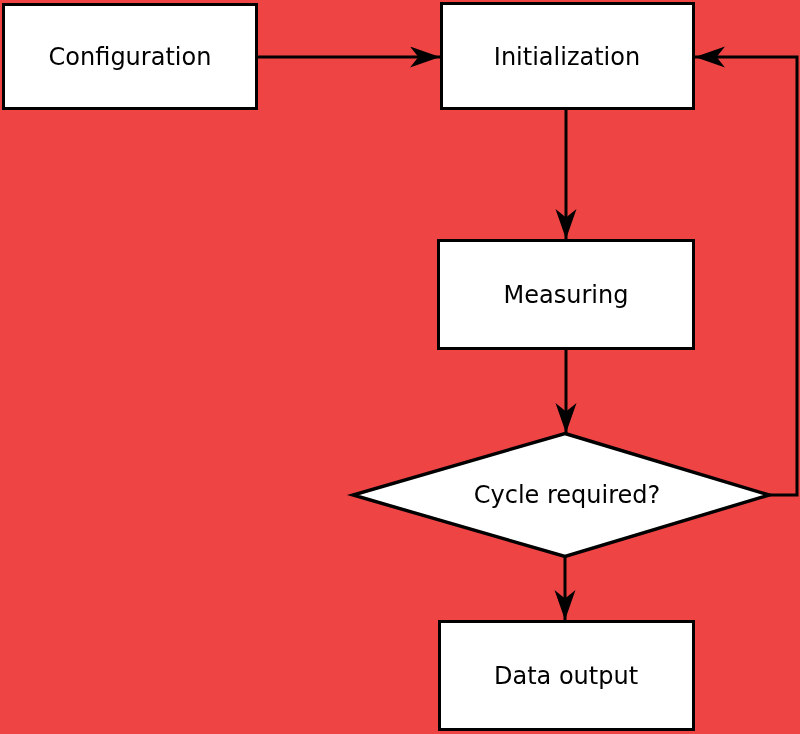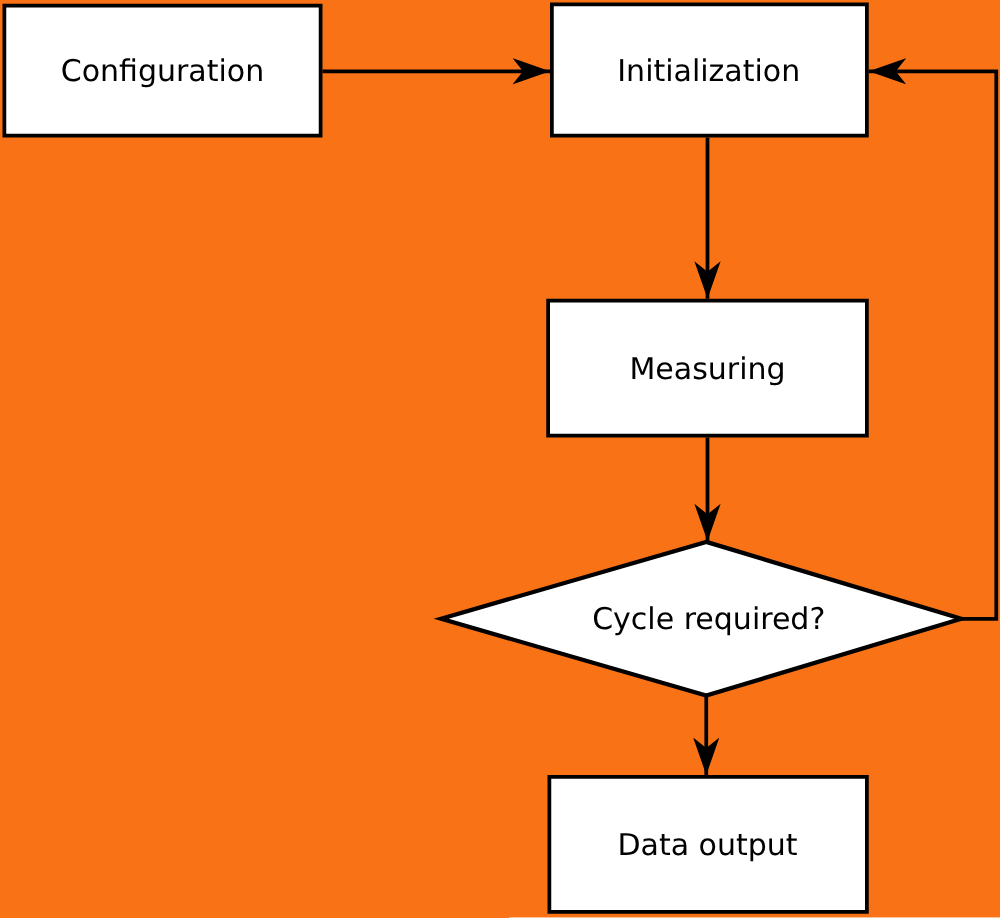--- a/index.html
+++ b/index.html
@@ -4,21 +4,21 @@
 <style>
   html, body {
     margin: 0;
     padding: 0;
     background: #ffffff;
   }
   .canvas-wrap {
     position: relative;
     width: 800px;
     height: 734px;
-    background: #f97316;
+    background: #ef4444;
     overflow: hidden;
   }
   svg.flowchart {
     display: block;
     width: 800px;
     height: 734px;
   }
   .node-shape {
     fill: #ffffff;
     stroke: #000000;

